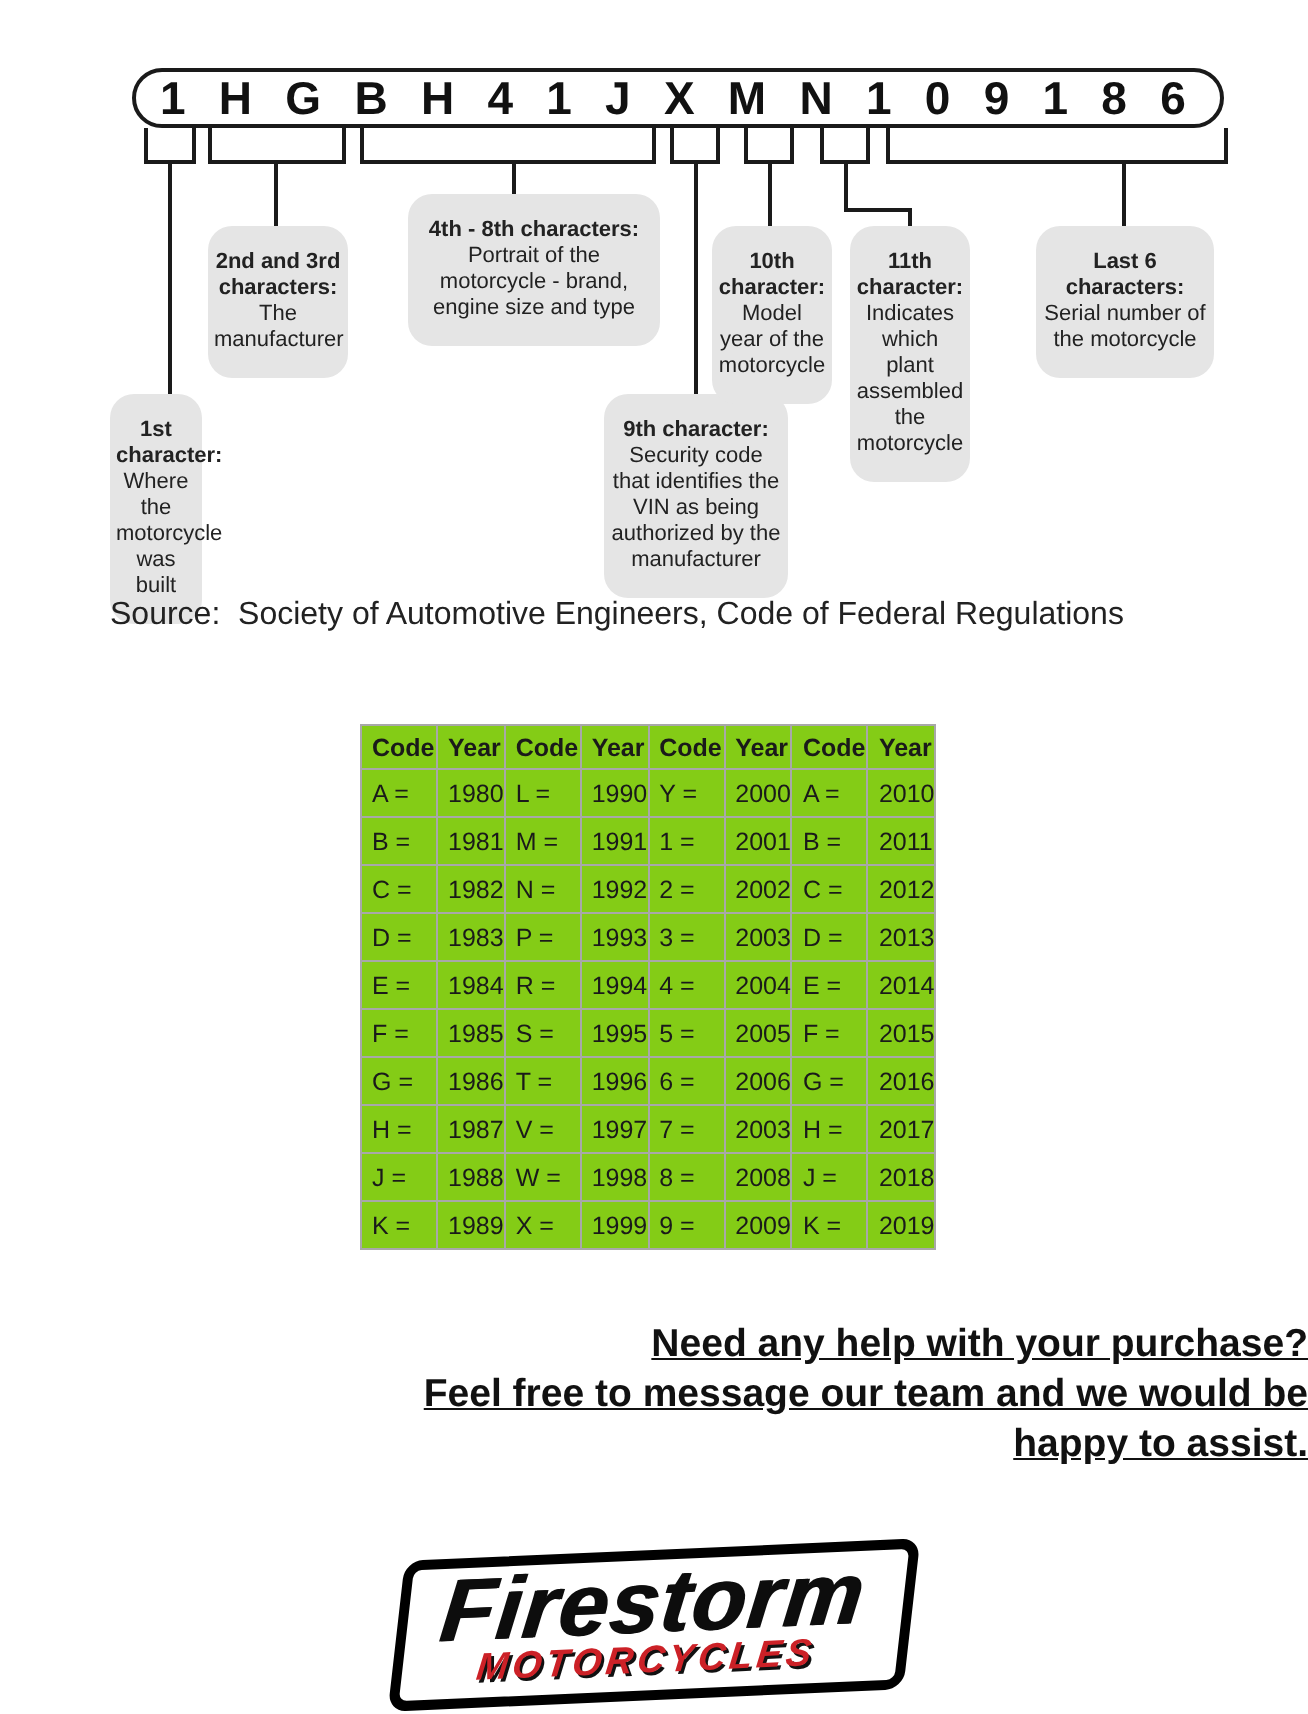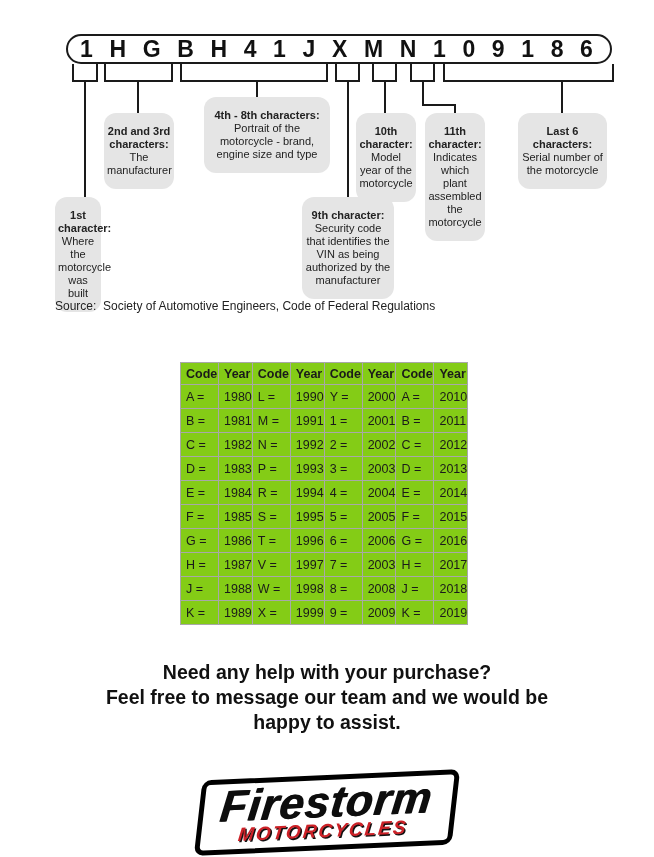--- a/index.html
+++ b/index.html
@@ -22,38 +22,38 @@
   .hline{position:absolute;height:2px;background:#1a1a1a;}
 
   
   .callout{position:absolute;background:var(--callout-bg,#e5e5e5);
     text-align:center;font-size:11px;line-height:13px;color:#222;
     padding:12px 3px;box-sizing:border-box;border-radius:12px;}
   .c-title{display:block;font-weight:bold;}
   .c-body{display:block;}
 
   
-  .source-note{position:absolute;left:55px;top:299px;font-size:12px;
+  .source-note{position:absolute;left:55px;top:299px;font-size:16px;
     color:#222;white-space:pre-wrap;}
 
   
   .year-table{position:absolute;left:180px;top:362px;border-collapse:collapse;
     background:#84cc16;}
   .year-table th,.year-table td{border:1px solid var(--table-border,#aaa);
     font-size:12.5px;text-align:left;padding:0 0 0 5px;box-sizing:border-box;
     color:#1a1a1a;}
   .year-table th{font-weight:bold;height:22px;}
   .year-table td{height:24px;}
   .year-table th:nth-child(odd),.year-table td:nth-child(odd){width:38px;}
   .year-table th:nth-child(even),.year-table td:nth-child(even){width:33px;}
 
   
   .help-message{position:absolute;left:0;top:660px;width:654px;
-    text-align:center;font-weight:bold;font-size:19.5px;line-height:25px;
-    color:#111;}
+    text-align:right;font-weight:bold;font-size:19.5px;line-height:25px;
+    color:#111;text-decoration:underline;}
 
   
   .logo{position:absolute;left:50%;top:775px;transform:translateX(-50%) rotate(-2.5deg);}
   .logo-plate{transform:skewX(-9deg);background:#fff;border:5px solid #000;
     border-radius:9px;padding:0 20px 5px 16px;text-align:center;}
   .logo-brand{font-style:italic;font-weight:bold;font-size:44px;line-height:44px;
     color:#0d0d0d;letter-spacing:1px;white-space:nowrap;
     text-shadow:1px 0 0 #0d0d0d;}
   .logo-sub{font-style:italic;font-weight:bold;font-size:19px;line-height:19px;
     letter-spacing:2px;color:var(--logo-red,#cc2127);white-space:nowrap;

